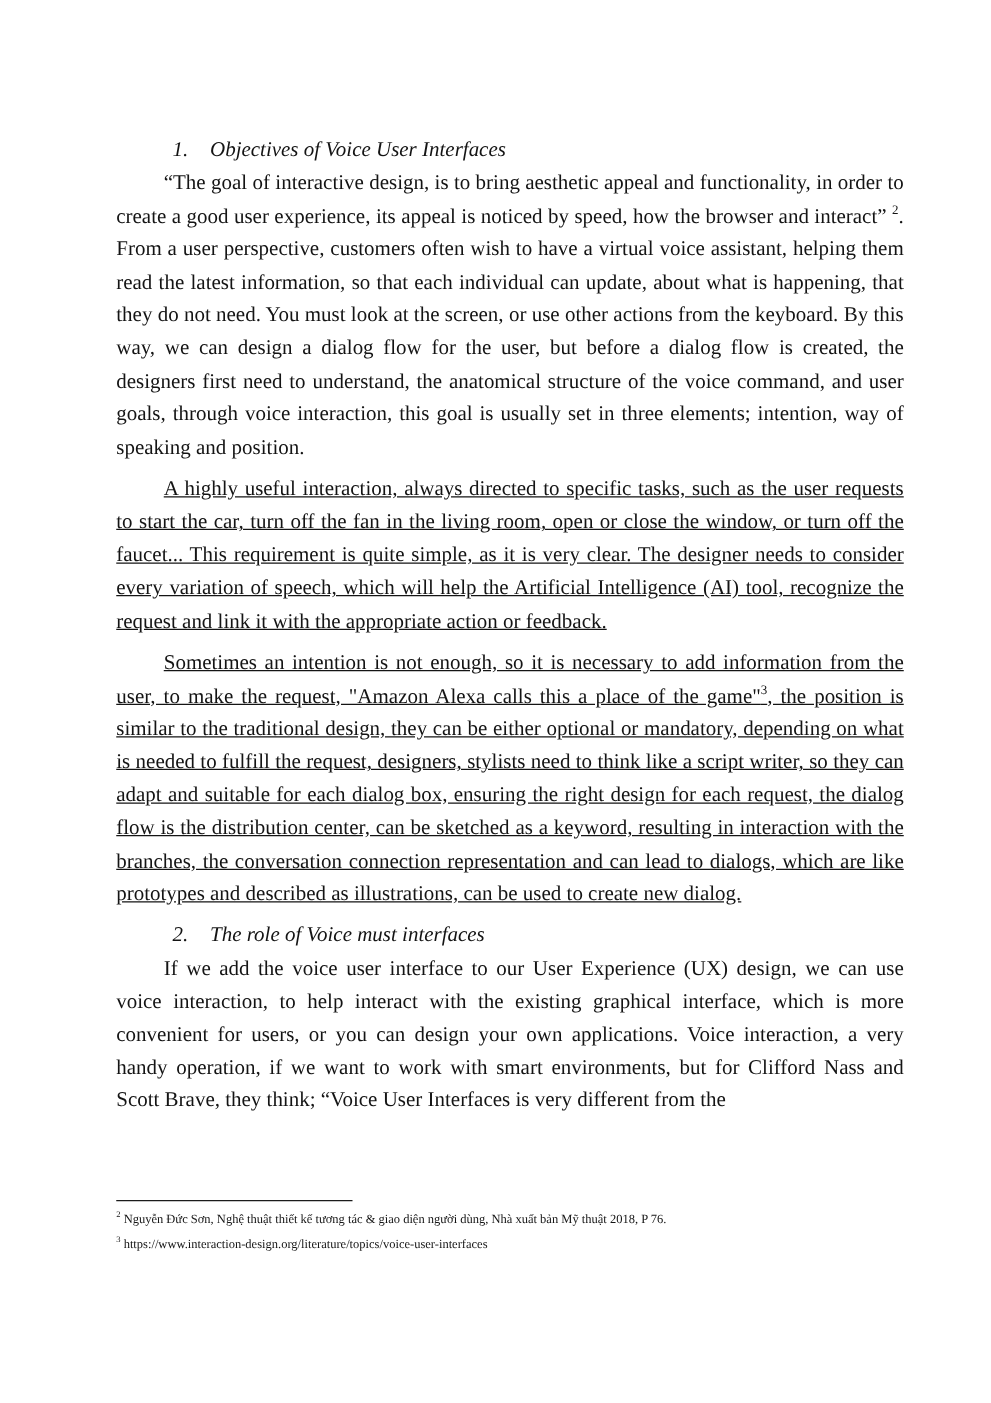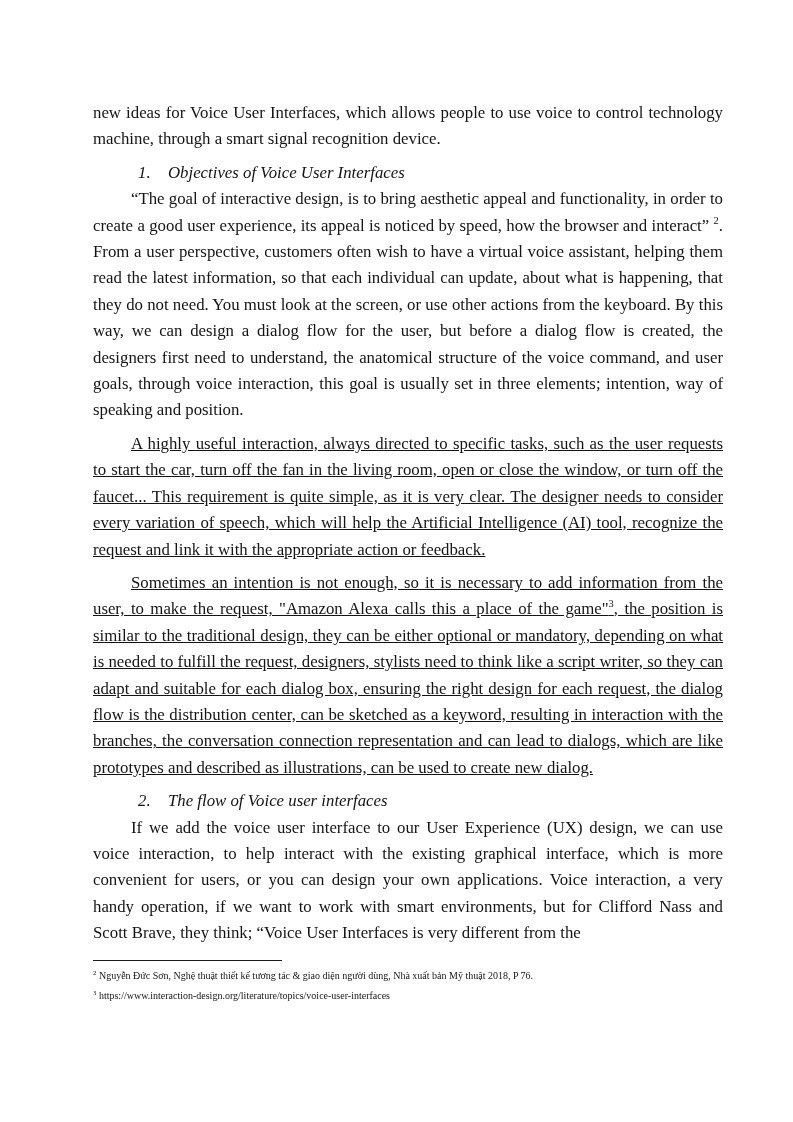--- a/index.html
+++ b/index.html
@@ -75,34 +75,33 @@
     line-height: 0;
   }
 </style>
 </head>
 <body>
 
 <div class="page">
 
   <div class="content">
 
-    <p class="para no-indent">new ideas for Voice User Interfaces, which allows people to use voice to control technology machine, through a smart signal recognition device.</p>
 
     <div class="heading">
       <span class="h-num">1.</span><span>Objectives of Voice User Interfaces</span>
     </div>
 
     <p class="para"><span>“The goal of interactive design, is to bring aesthetic appeal and functionality, in order to create a good user experience, its appeal is noticed by speed, how the browser and interact” </span><span class="fn-ref">2</span><span>. From a user perspective, customers often wish to have a virtual voice assistant, helping them read the latest information, so that each individual can update, about what is happening, that they do not need. You must look at the screen, or use other actions from the keyboard. By this way, we can design a dialog flow for the user, but before a dialog flow is created, the designers first need to understand, the anatomical structure of the voice command, and user goals, through voice interaction, this goal is usually set in three elements; intention, way of speaking and position.</span></p>
 
     <p class="para spaced">A highly useful interaction, always directed to specific tasks, such as the user requests to start the car, turn off the fan in the living room, open or close the window, or turn off the faucet... This requirement is quite simple, as it is very clear. The designer needs to consider every variation of speech, which will help the Artificial Intelligence (AI) tool, recognize the request and link it with the appropriate action or feedback.</p>
 
     <p class="para spaced"><span>Sometimes an intention is not enough, so it is necessary to add information from the user, to make the request, "Amazon Alexa calls this a place of the game"</span><span class="fn-ref">3</span><span>, the position is similar to the traditional design, they can be either optional or mandatory, depending on what is needed to fulfill the request, designers, stylists need to think like a script writer, so they can adapt and suitable for each dialog box, ensuring the right design for each request, the dialog flow is the distribution center, can be sketched as a keyword, resulting in interaction with the branches, the conversation connection representation and can lead to dialogs, which are like prototypes and described as illustrations, can be used to create new dialog.</span></p>
 
     <div class="heading">
-      <span class="h-num">2.</span><span>The flow of Voice user interfaces</span>
+      <span class="h-num">2.</span><span>The role of Voice must interfaces</span>
     </div>
 
     <p class="para">If we add the voice user interface to our User Experience (UX) design, we can use voice interaction, to help interact with the existing graphical interface, which is more convenient for users, or you can design your own applications. Voice interaction, a very handy operation, if we want to work with smart environments, but for Clifford Nass and Scott Brave, they think; “Voice User Interfaces is very different from the</p>
 
   </div>
 
   <div class="footnotes">
     <div class="fn-separator"></div>
 
     <p class="footnote"><span class="fn-marker">2</span><span> Nguyễn Đức Sơn, Nghệ thuật thiết kế tương tác &amp; giao diện người dùng, Nhà xuất bản Mỹ thuật 2018, P 76.</span></p>

